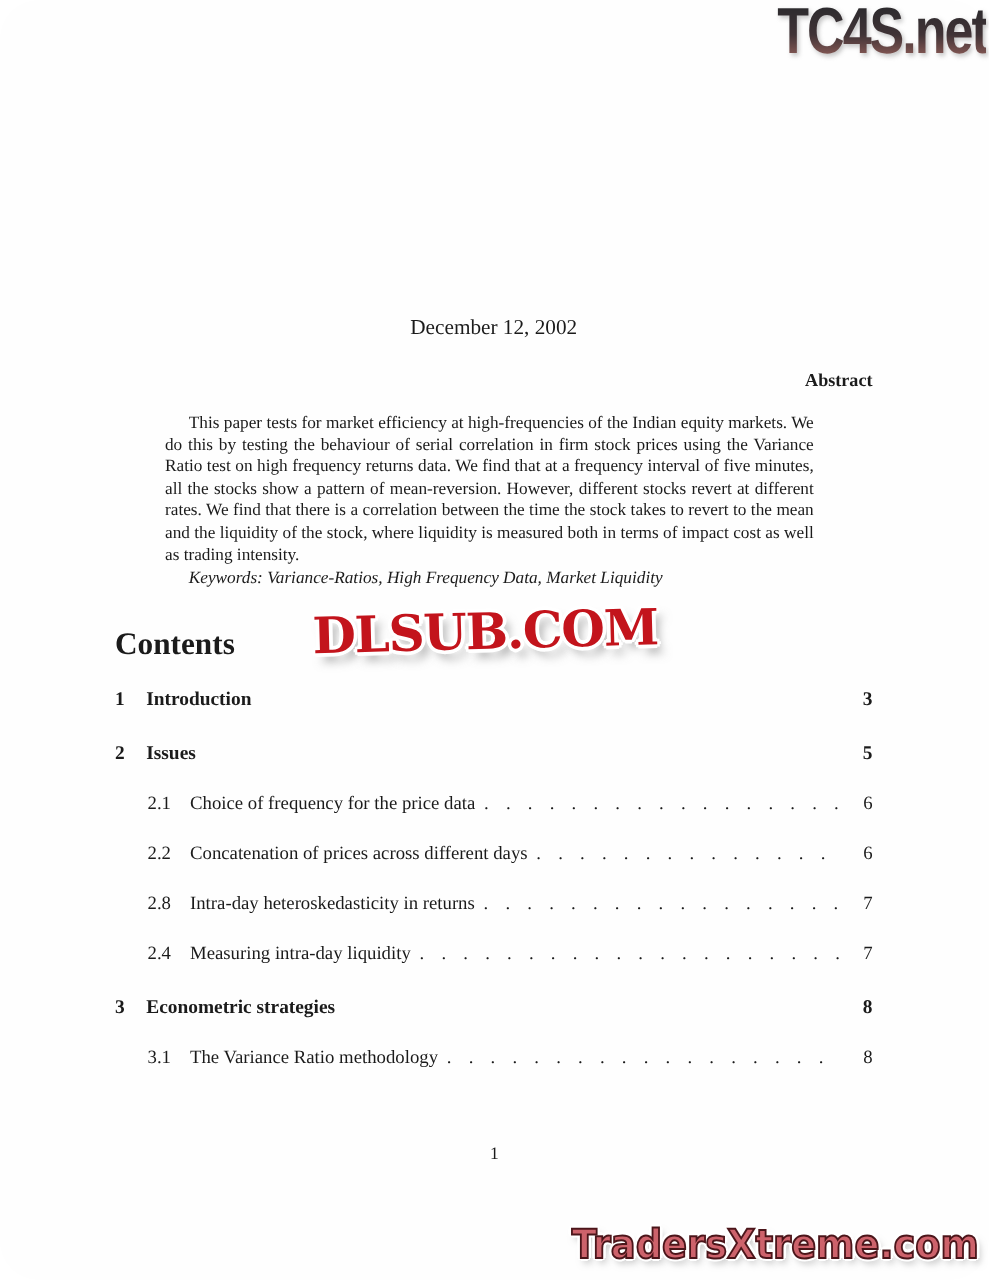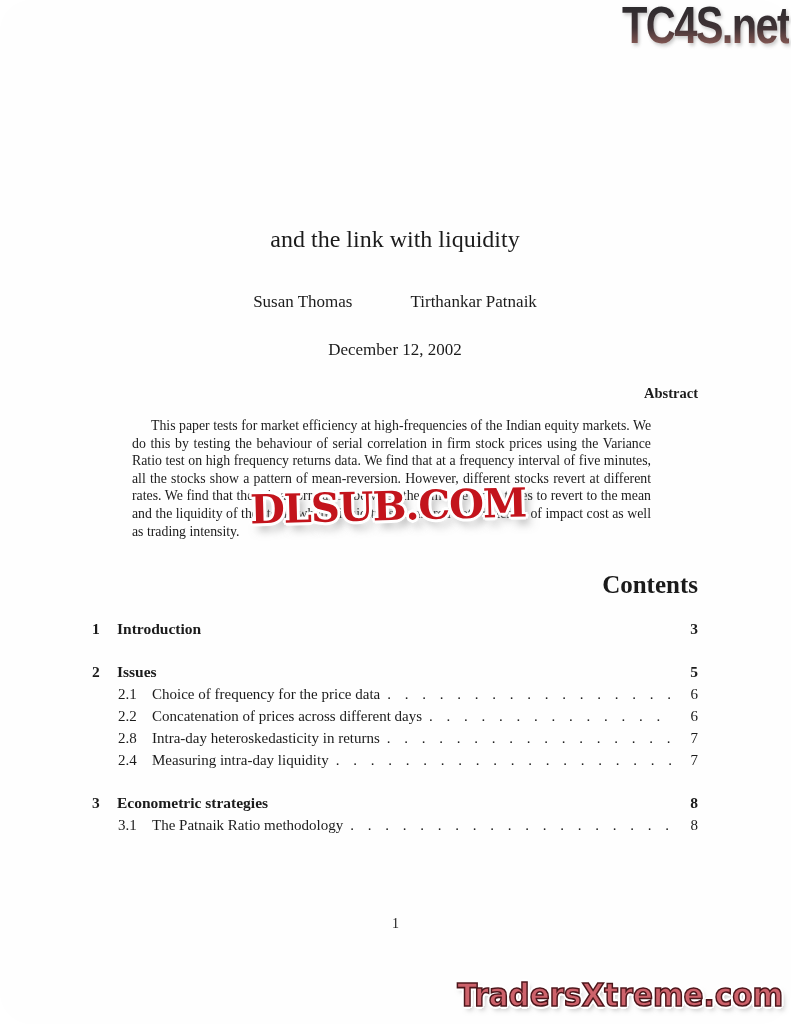--- a/index.html
+++ b/index.html
@@ -74,31 +74,30 @@
     margin:1px 37px 0 59px;
     font-size:13.8px;
     line-height:17.6px;
     font-style:italic;
   }
   h2.contents-heading{
     margin:31px 0 0 0;
     font-size:25px;
     font-weight:bold;
     line-height:28px;
-    text-align:right;
   }
   .toc{margin-top:21px;}
   .toc-row{
     display:flex;
     align-items:baseline;
     font-size:15px;
     line-height:18px;
   }
   .toc-bold{font-weight:bold;font-size:15.5px;margin-top:25px;}
-  .toc-sub{margin-top:4px;padding-left:26px;}
+  .toc-sub{margin-top:22px;padding-left:26px;}
   .toc .toc-row:first-child{margin-top:0;}
   .toc-num{flex:0 0 25px;}
   .toc-sub .toc-num{flex:0 0 34px;}
   .toc-label{white-space:nowrap;}
   .leader{
     flex:1;
     overflow:hidden;
     white-space:nowrap;
     text-align:right;
     margin:0 10px 0 7px;
@@ -158,33 +157,30 @@
 </style>
 </head>
 <body>
 
 <div class="page">
 
   <div class="wm-top">TC4S.net</div>
 
   <div class="content">
 
-    <h1 class="title"><br><span>and the link with liquidity</span></h1>
-
-    <div class="authors">
-      <span>Susan Thomas</span>
-      <span>Tirthankar Patnaik</span>
-    </div>
+    <h1 class="title"><br></h1>
+
 
     <div class="date">December 12, 2002</div>
 
     <div class="abstract-heading">Abstract</div>
 
     <p class="abstract">This paper tests for market efficiency at high-frequencies of the Indian equity markets. We do this by testing the behaviour of serial correlation in firm stock prices using the Variance Ratio test on high frequency returns data. We find that at a frequency interval of five minutes, all the stocks show a pattern of mean-reversion. However, different stocks revert at different rates. We find that there is a correlation between the time the stock takes to revert to the mean and the liquidity of the stock, where liquidity is measured both in terms of impact cost as well as trading intensity.</p>
 
+    <p class="keywords">Keywords: Variance-Ratios, High Frequency Data, Market Liquidity</p>
 
     <h2 class="contents-heading">Contents</h2>
 
     <div class="toc">
 
       <div class="toc-row toc-bold">
         <span class="toc-num">1</span>
         <span class="toc-label">Introduction</span>
         <span class="leader"></span>
         <span class="toc-page">3</span>
@@ -227,21 +223,21 @@
 
       <div class="toc-row toc-bold">
         <span class="toc-num">3</span>
         <span class="toc-label">Econometric strategies</span>
         <span class="leader"></span>
         <span class="toc-page">8</span>
       </div>
 
       <div class="toc-row toc-sub">
         <span class="toc-num">3.1</span>
-        <span class="toc-label">The Patnaik Ratio methodology</span>
+        <span class="toc-label">The Variance Ratio methodology</span>
         <span class="leader"></span>
         <span class="toc-page">8</span>
       </div>
 
     </div>
   </div>
 
   <div class="wm-mid">DLSUB.COM</div>
 
   <div class="page-num">1</div>

